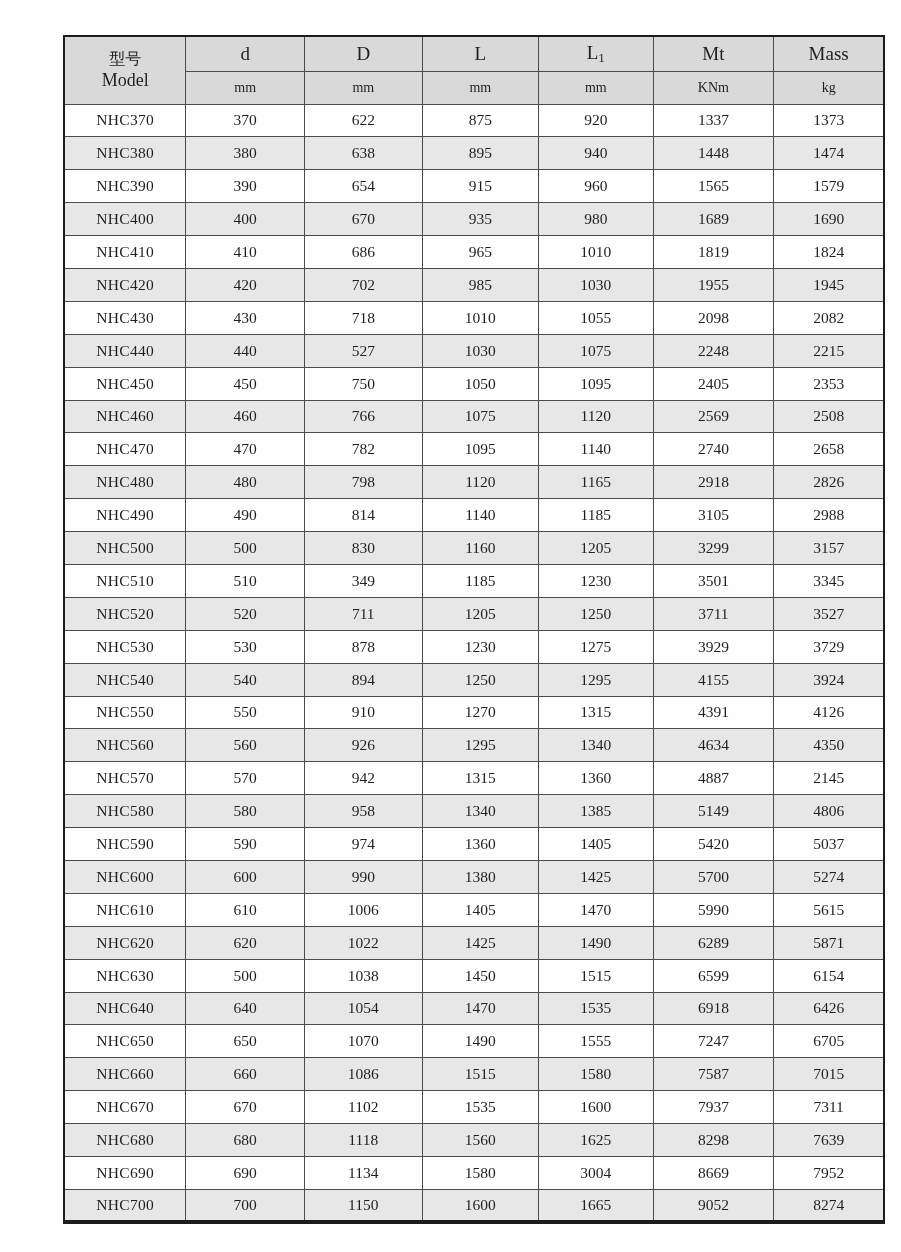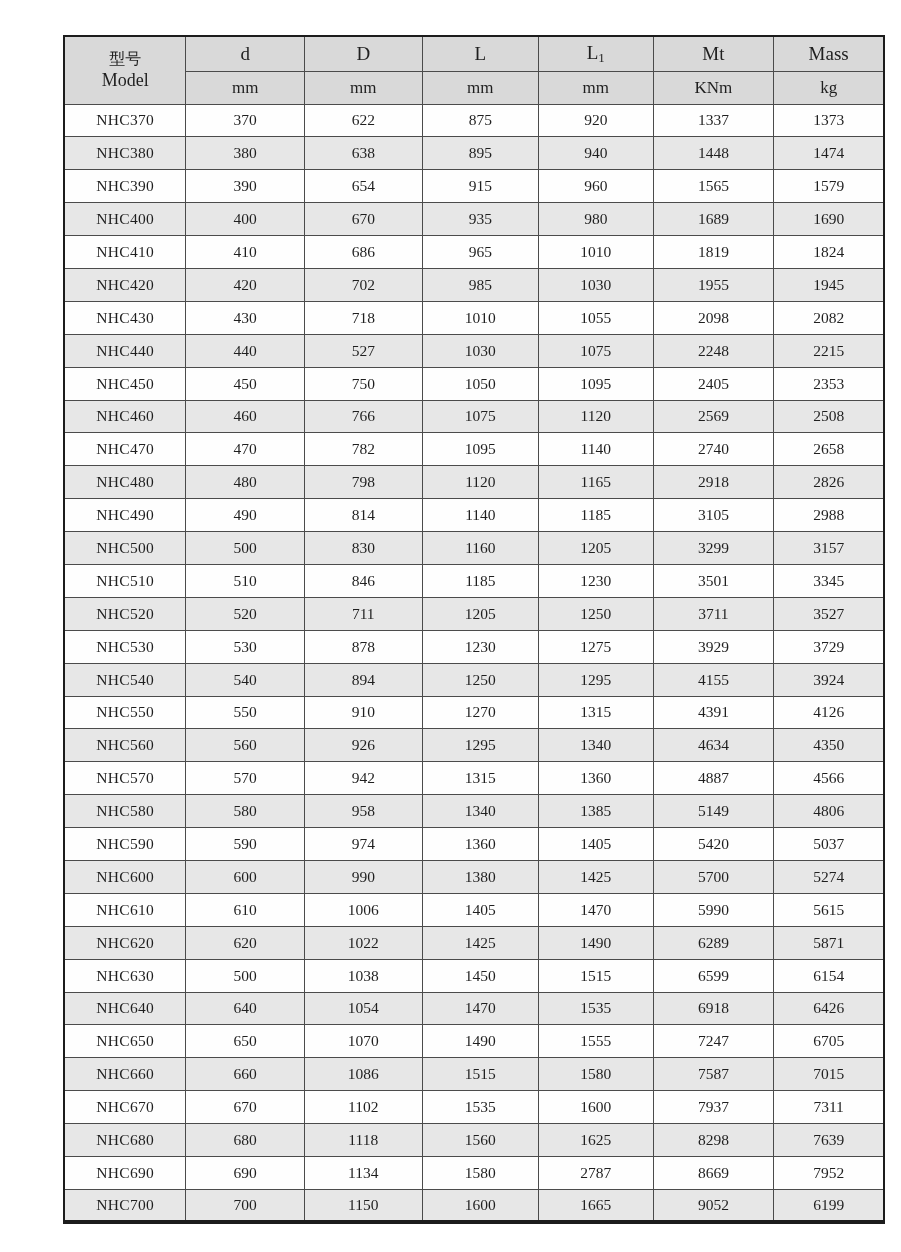--- a/index.html
+++ b/index.html
@@ -37,21 +37,21 @@
     vertical-align:middle;
     padding:0;
     overflow:hidden;
     white-space:nowrap;
   }
   thead th{
     background:var(--header-bg);
     font-weight:normal;
   }
   tr.hdr-top th{height:35px;font-size:19px;}
-  tr.hdr-units th{height:33px;font-size:17px;}
+  tr.hdr-units th{height:33px;font-size:14px;}
   th.model-th{font-size:17px;line-height:1.25;}
   th.model-th .cn{font-size:16px;}
   th.model-th .en{font-size:18px;}
   th .sub{font-size:13px;vertical-align:-3px;}
   tbody td{
     height:32.9px;
     font-size:15.5px;
     background:var(--row-bg);
   }
   tbody tr:nth-child(even) td{
@@ -220,21 +220,21 @@
           <td class="c-d">500</td>
           <td class="c-D">830</td>
           <td class="c-L">1160</td>
           <td class="c-L1">1205</td>
           <td class="c-Mt">3299</td>
           <td class="c-Mass">3157</td>
         </tr>
         <tr>
           <td class="c-model">NHC510</td>
           <td class="c-d">510</td>
-          <td class="c-D">846</td>
+          <td class="c-D">349</td>
           <td class="c-L">1185</td>
           <td class="c-L1">1230</td>
           <td class="c-Mt">3501</td>
           <td class="c-Mass">3345</td>
         </tr>
         <tr>
           <td class="c-model">NHC520</td>
           <td class="c-d">520</td>
           <td class="c-D">711</td>
           <td class="c-L">1205</td>
@@ -278,21 +278,21 @@
           <td class="c-Mt">4634</td>
           <td class="c-Mass">4350</td>
         </tr>
         <tr>
           <td class="c-model">NHC570</td>
           <td class="c-d">570</td>
           <td class="c-D">942</td>
           <td class="c-L">1315</td>
           <td class="c-L1">1360</td>
           <td class="c-Mt">4887</td>
-          <td class="c-Mass">4566</td>
+          <td class="c-Mass">2145</td>
         </tr>
         <tr>
           <td class="c-model">NHC580</td>
           <td class="c-d">580</td>
           <td class="c-D">958</td>
           <td class="c-L">1340</td>
           <td class="c-L1">1385</td>
           <td class="c-Mt">5149</td>
           <td class="c-Mass">4806</td>
         </tr>
@@ -384,28 +384,28 @@
           <td class="c-L">1560</td>
           <td class="c-L1">1625</td>
           <td class="c-Mt">8298</td>
           <td class="c-Mass">7639</td>
         </tr>
         <tr>
           <td class="c-model">NHC690</td>
           <td class="c-d">690</td>
           <td class="c-D">1134</td>
           <td class="c-L">1580</td>
-          <td class="c-L1">2787</td>
+          <td class="c-L1">3004</td>
           <td class="c-Mt">8669</td>
           <td class="c-Mass">7952</td>
         </tr>
         <tr>
           <td class="c-model">NHC700</td>
           <td class="c-d">700</td>
           <td class="c-D">1150</td>
           <td class="c-L">1600</td>
           <td class="c-L1">1665</td>
           <td class="c-Mt">9052</td>
-          <td class="c-Mass">6199</td>
+          <td class="c-Mass">8274</td>
         </tr>
       </tbody>
   </table>
 </div>
 
 </body></html>

